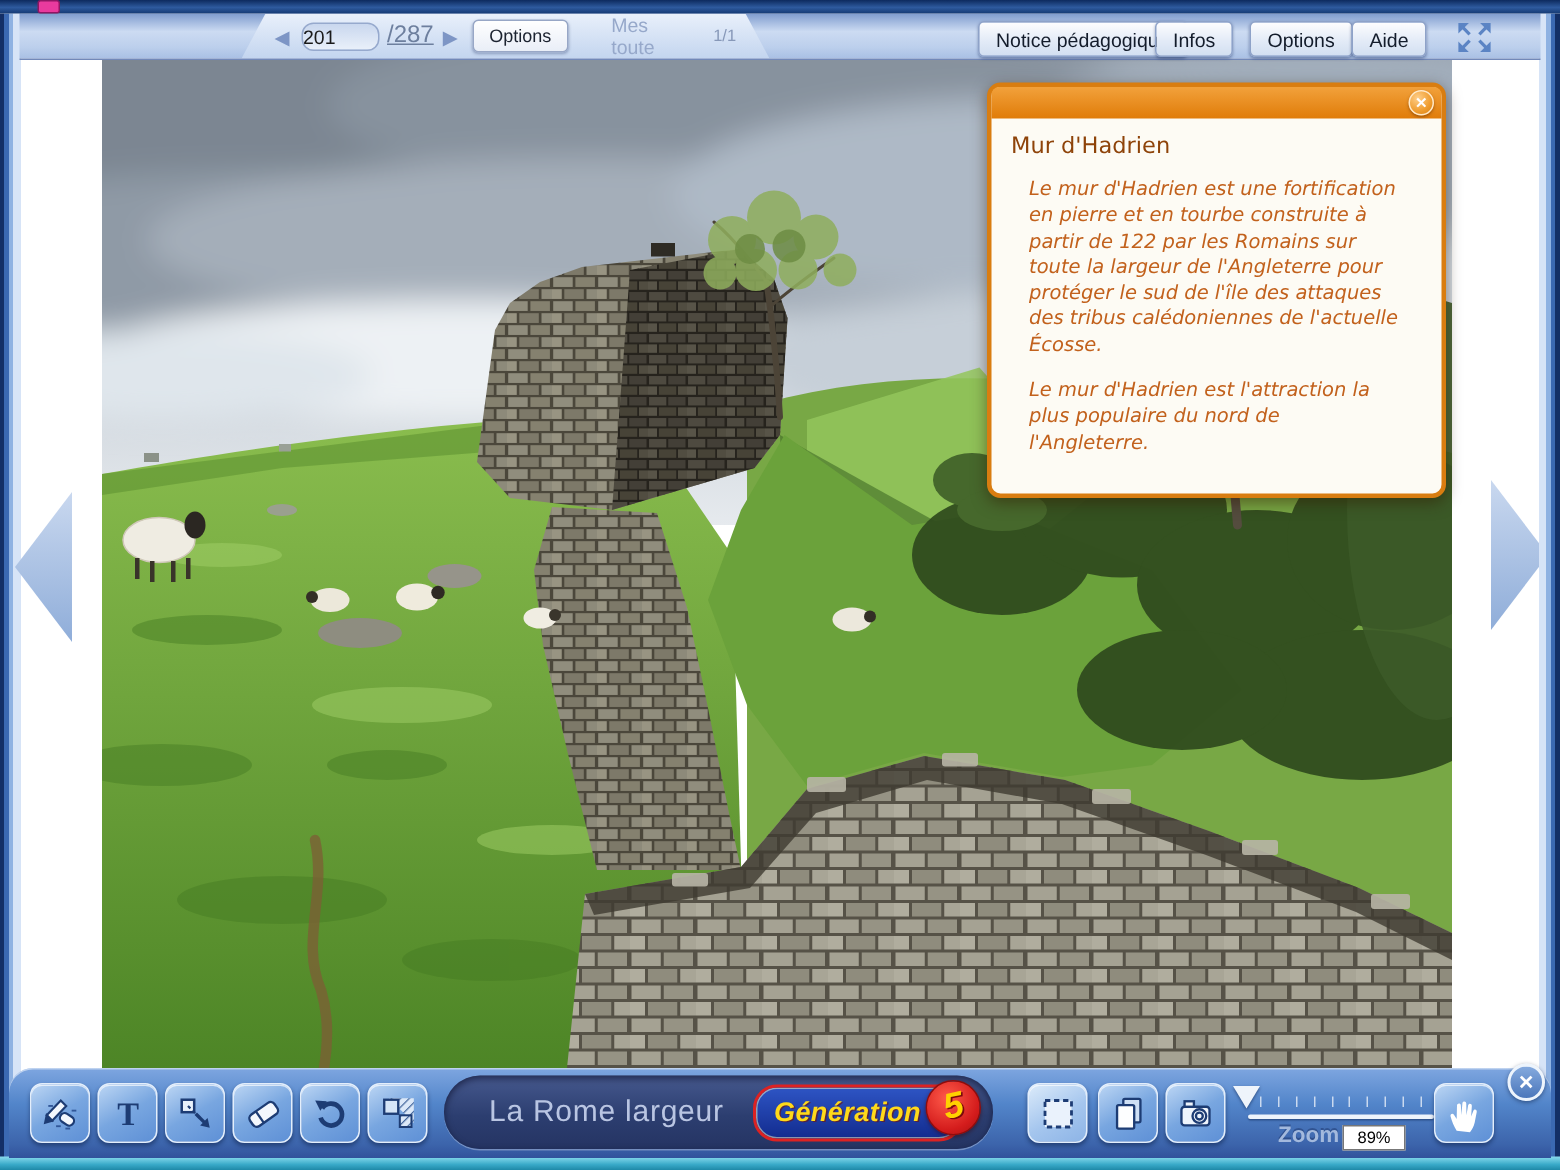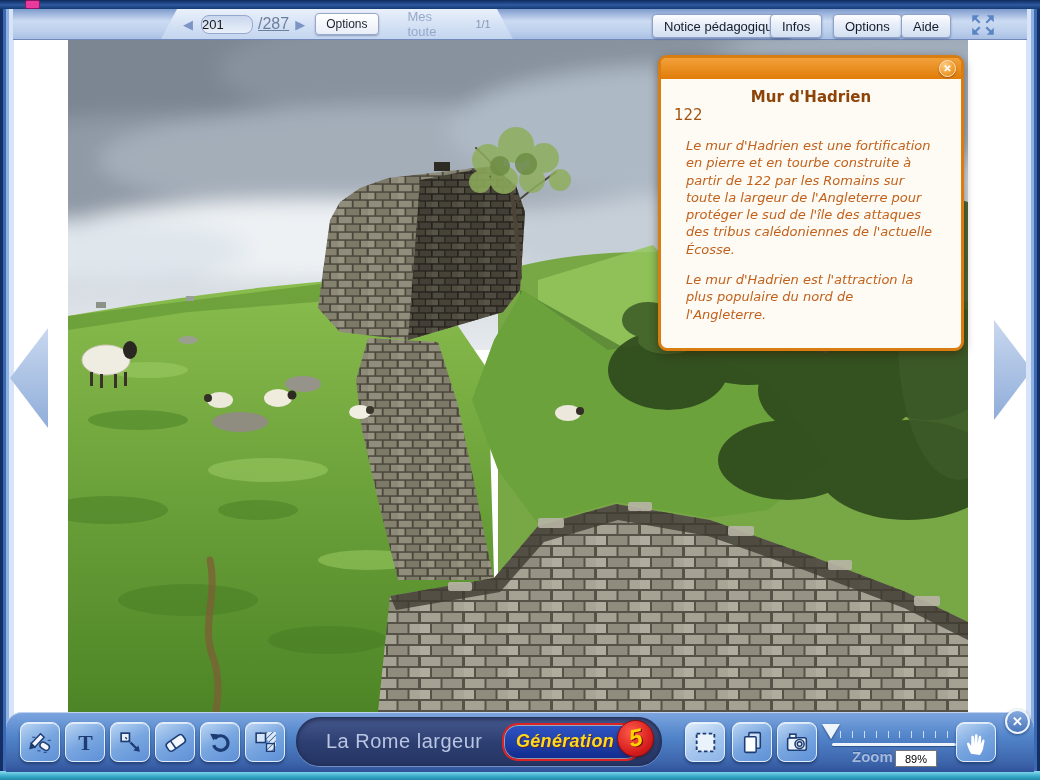--- a/index.html
+++ b/index.html
@@ -54,21 +54,21 @@
   .popup{position:absolute;left:658px;top:55px;width:300px;z-index:10;background:#fdfbf4;
     border:3px solid #d97d10;border-radius:9px;box-shadow:0 3px 10px rgba(50,25,0,.5);}
   .popup-header{height:21px;background:linear-gradient(180deg,#f2a13b,#e07c09);
     border-radius:5px 5px 0 0;position:relative;}
   .popup-close{position:absolute;right:5px;top:2px;width:17px;height:17px;border-radius:50%;
     background:radial-gradient(circle at 35% 30%,#ffcf8a,#ef9c2e 60%,#d87f10);
     border:1px solid #ffe9c8;color:#fff;font-size:10px;font-weight:bold;display:flex;
     align-items:center;justify-content:center;cursor:pointer;box-shadow:0 1px 2px rgba(90,40,0,.5);
     box-sizing:border-box;}
   .popup-body{padding:9px 13px 13px;font-family:"DejaVu Sans",sans-serif;}
-  .popup-title{font-weight:bold;font-size:15px;color:#8e4309;text-align:center;}
+  .popup-title{font-weight:normal;font-size:15px;color:#8e4309;}
   .popup-year{font-size:15px;color:#a25312;margin-bottom:13px;}
   .popup-body p{font-style:italic;font-size:13px;line-height:1.33;color:#c2611c;margin:12px;}
   .popup-body p + p{margin-top:13px;}
 
   
   .strip{position:absolute;left:0;top:771px;width:1040px;height:9px;z-index:5;
     background:linear-gradient(180deg,#8adcee,#38a9c8 60%,#1f89a8);}
   .toolbar{position:absolute;left:6px;top:712px;width:1028px;height:60px;z-index:8;
     border-radius:16px 16px 0 0;
     background:linear-gradient(180deg,#7ea6e0,#5285ca 40%,#3c64ab 85%,#31529b);
@@ -373,21 +373,20 @@
       </defs>
     <polygon points="0,0 38,50 0,100" fill="url(#gaR)"></polygon>
   </svg>
 
   <div class="popup">
     <div class="popup-header">
       <div class="popup-close">✕</div>
     </div>
     <div class="popup-body">
       <div class="popup-title">Mur d'Hadrien</div>
-      <div class="popup-year">122</div>
       <p>Le mur d'Hadrien est une fortification en pierre et en tourbe construite à partir de 122 par les Romains sur toute la largeur de l'Angleterre pour protéger le sud de l'île des attaques des tribus calédoniennes de l'actuelle Écosse.</p>
       <p>Le mur d'Hadrien est l'attraction la plus populaire du nord de l'Angleterre.</p>
     </div>
   </div>
 
   <div class="strip"></div>
   <div class="toolbar">
 
     <div class="tool" style="left:14px">
       <svg viewBox="0 0 26 26" width="27" height="27">

